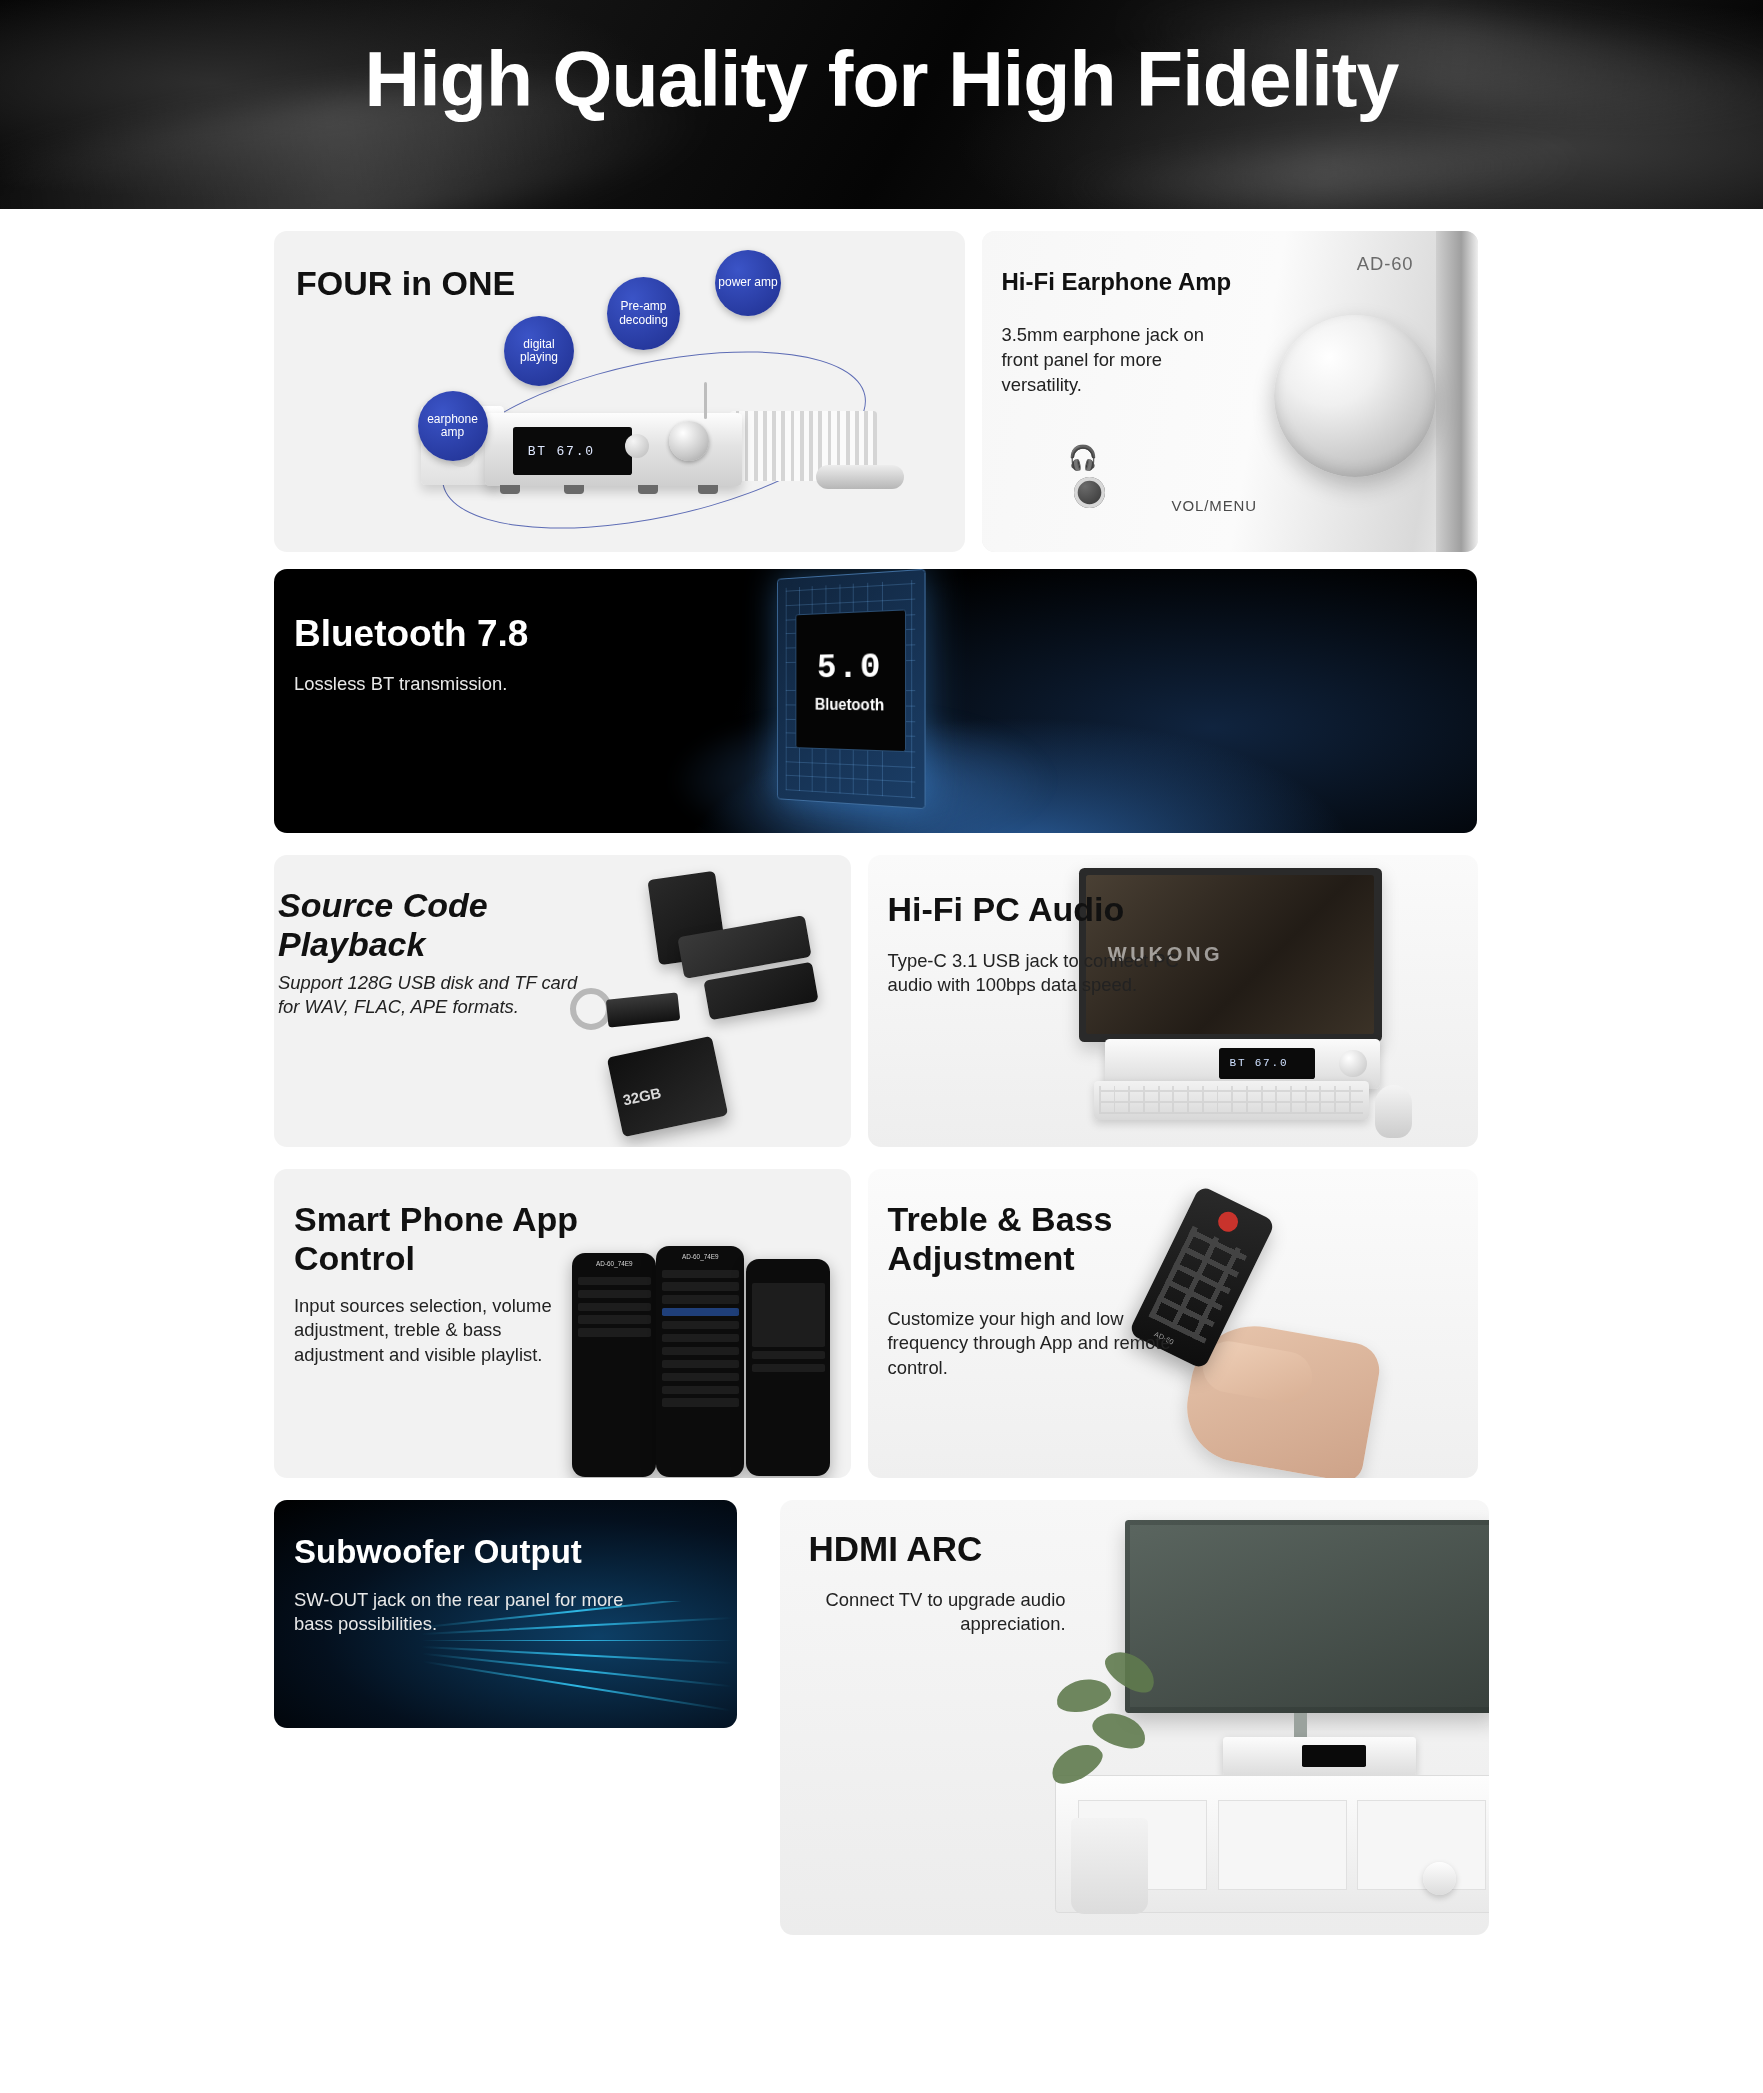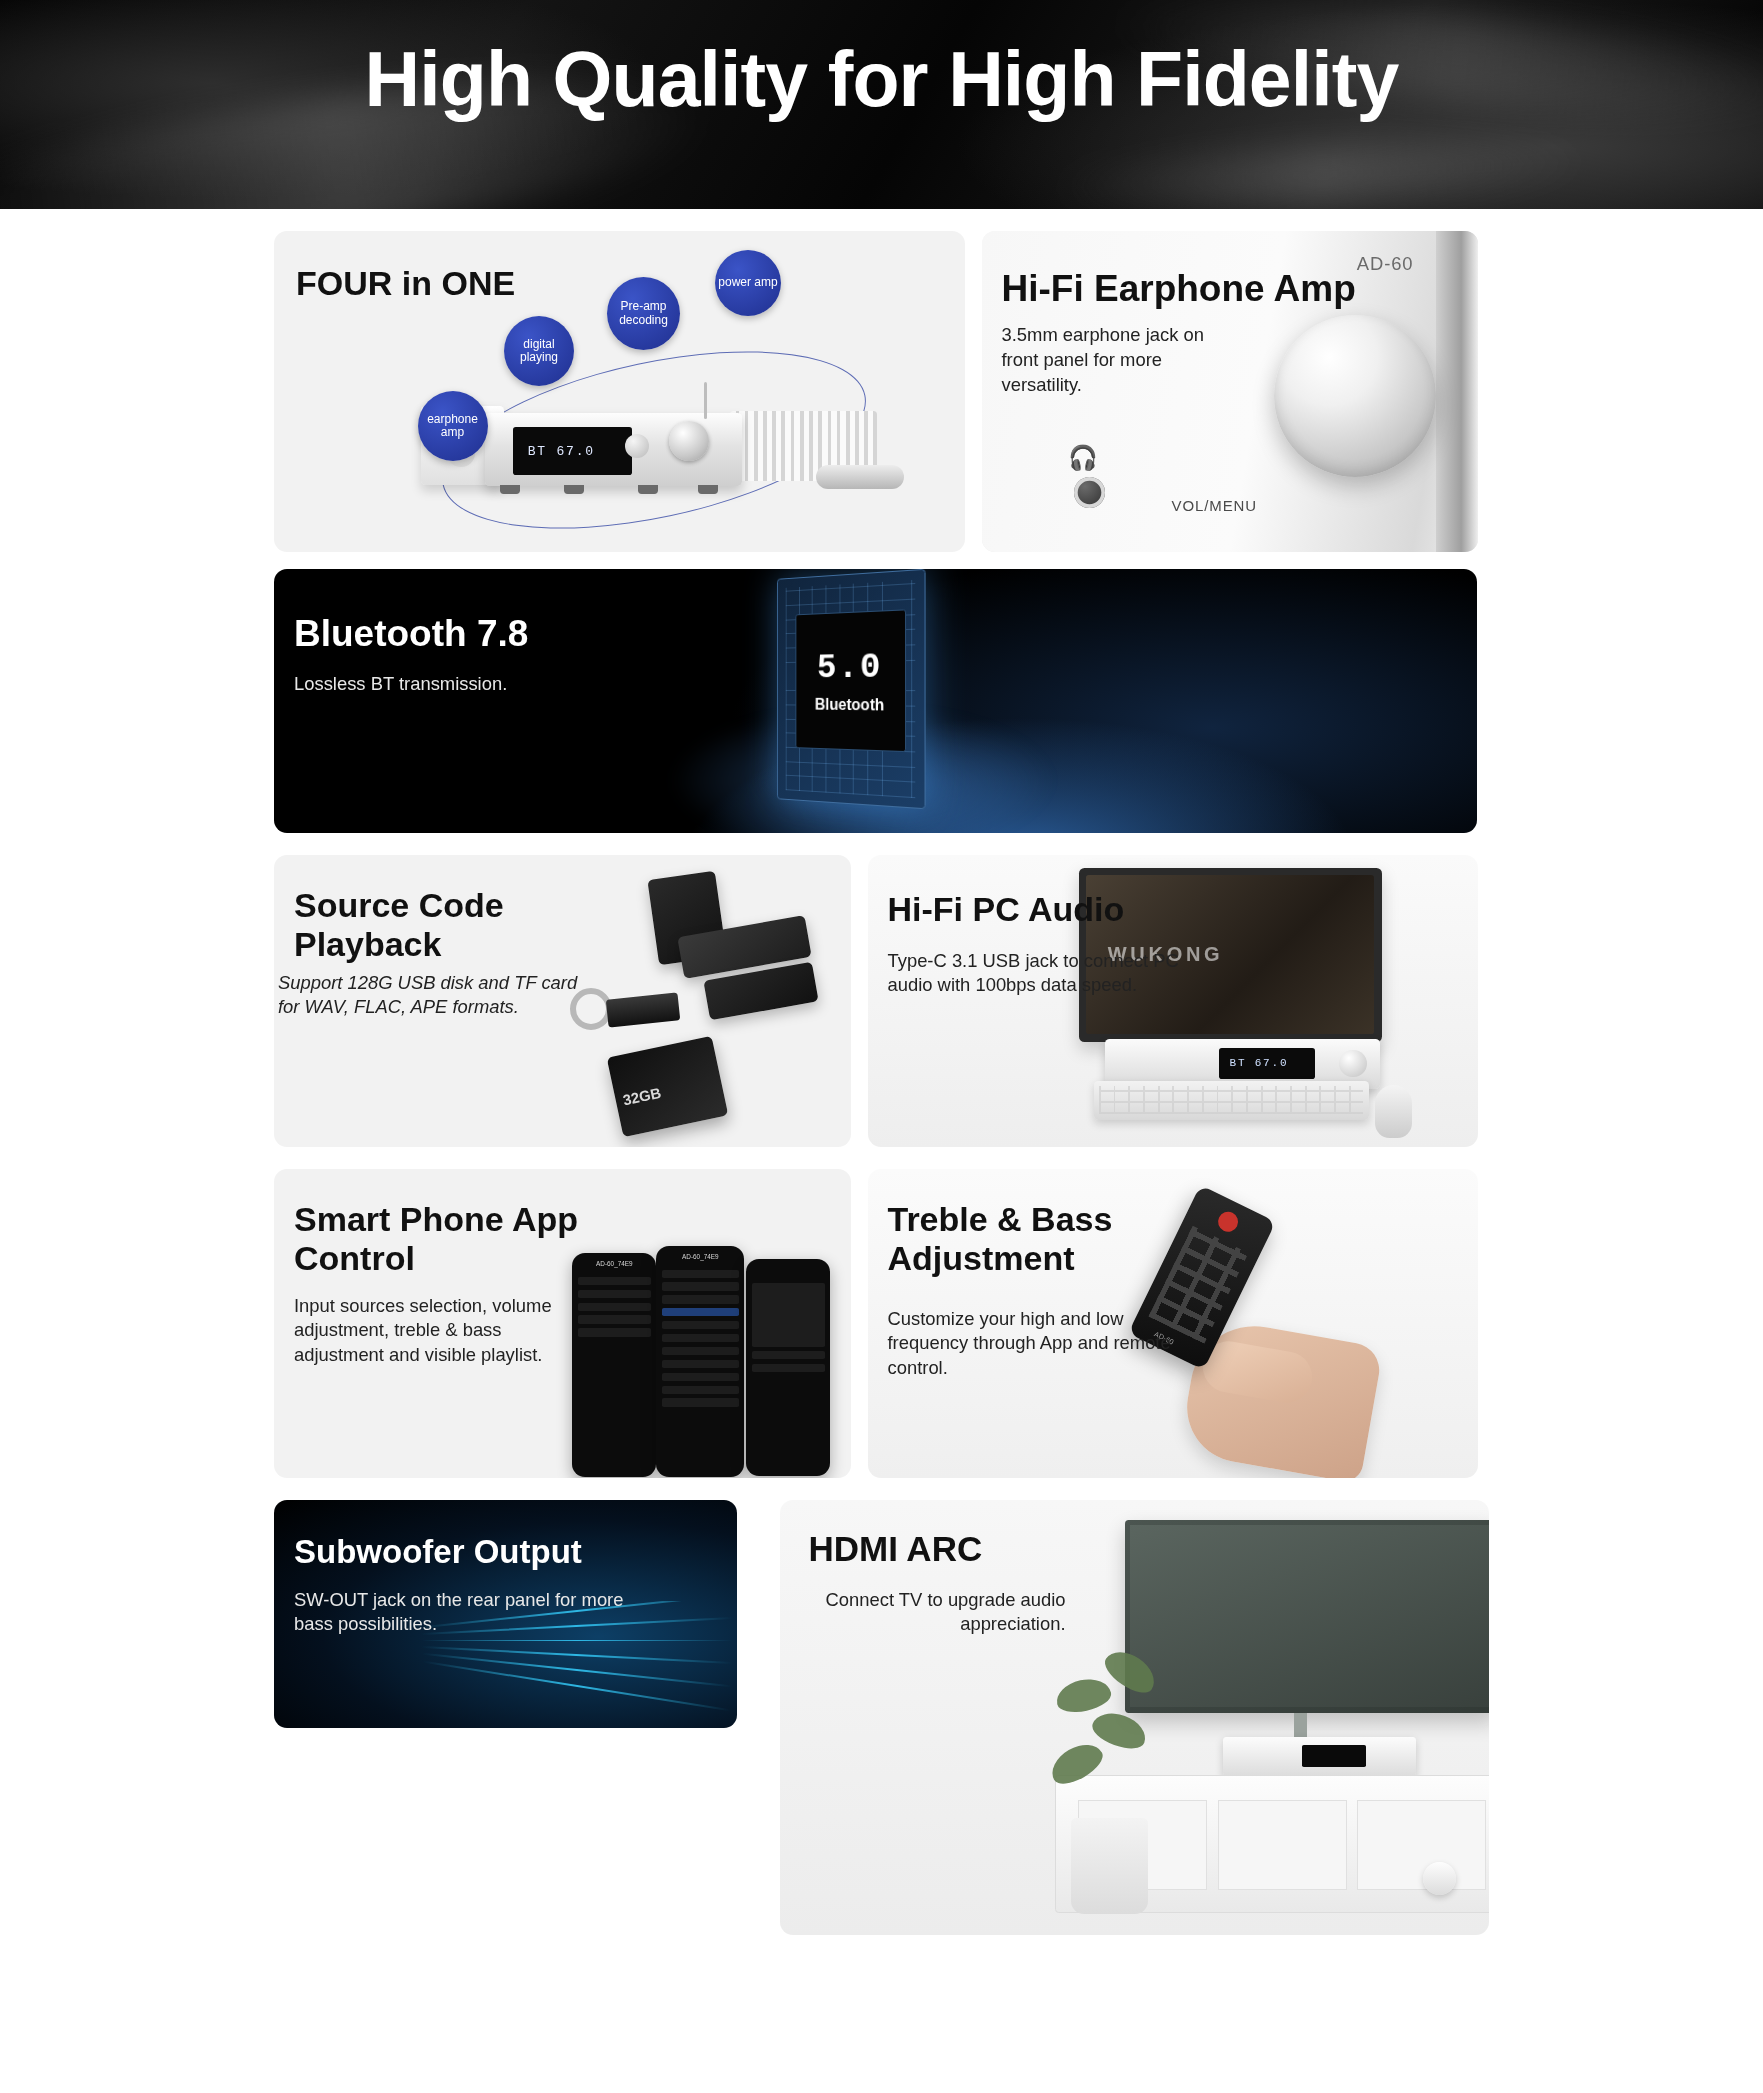--- a/index.html
+++ b/index.html
@@ -115,21 +115,21 @@
     display: flex; align-items: center; justify-content: center;
     box-shadow: 0 2.8px 7.3px rgba(0,0,0,.25); z-index: 5;
   }
   #b-digital { left: 92px; top: 13px; width: 70px; height: 70px; }
   #b-preamp  { left: 195px; top: -26px; width: 73px; height: 73px; }
   #b-power   { left: 303px; top: -53px; width: 66px; height: 66px; }
   #b-earamp  { left: 5.5px;  top: 88px; width: 70px; height: 70px; }
 
   
   #c-earamp { width: 496px; height: 321px; background: linear-gradient(180deg,#f6f6f6 0%, #ebebeb 100%); }
-  #c-earamp h2 { left: 20px; top: 37px; font-size: 37px; }
+  #c-earamp h2 { left: 20px; top: 37px; font-size: 24px; }
   #c-earamp p { left: 20px; top: 92px; width: 239px; }
   .ad60-label { position: absolute; right: 64px; top: 22px; color: #6a6a6a; font-size: 18.4px; letter-spacing: 0.9px; z-index: 4; }
   .face-panel {
     position: absolute; left: 0; top: 0; width: 496px; height: 321px;
     background: linear-gradient(100deg,#f7f7f7 0%, #fbfbfb 55%, #d9d9d9 88%, #f0f0f0 100%);
   }
   .face-edge { position: absolute; right: 0; top: 0; width: 42px; height: 321px; background: linear-gradient(90deg,#cfcfcf,#9f9f9f 60%,#efefef); }
   .big-knob {
     position: absolute; left: 292px; top: 84px; width: 162px; height: 162px; border-radius: 50%;
     background: radial-gradient(circle at 34% 26%, #ffffff 0%, #f0f0f0 30%, #c6c6c6 70%, #a9a9a9 100%);
@@ -170,21 +170,21 @@
     position: absolute; left: 20px; top: 37px; width: 116px; height: 138px;
     background: #050505; border: 0.9px solid #2a4d72; border-radius: 2.8px;
     display: flex; flex-direction: column; align-items: center; justify-content: center; gap: 7.3px;
   }
   .chip-core .ver { color: #fff; font-size: 35px; font-weight: bold; font-family: "Liberation Mono", monospace; letter-spacing: 1.8px; }
   .chip-core .bt { color: #fff; font-size: 15.6px; font-weight: bold; }
   .chip-glow { position: absolute; left: 395px; top: 138px; width: 386px; height: 147px; background: radial-gradient(ellipse at center, rgba(80,160,255,.40), rgba(0,0,0,0) 70%); filter: blur(7.3px); }
 
   
   #c-src { width: 577px; height: 292px; }
-  #c-src h2 { left: 20px; top: 31px; width: 303px; }
+  #c-src h2 { left: 4px; top: 31px; width: 303px; font-style: italic; }
   #c-src p { left: 4px; top: 116px; width: 312px; font-style: italic; }
   .cards-art { position: absolute; right: 14.7px; top: 20px; width: 266px; height: 257px; }
   .mcard { position: absolute; background: linear-gradient(150deg,#2a2a2a,#111); border-radius: 5.5px; box-shadow: 0 5.5px 13px rgba(0,0,0,.25); }
   .mcard.light { background: linear-gradient(150deg,#3a3a3a,#1d1d1d); }
   .sdcard { position: absolute; left: 44px; top: 171px; width: 107px; height: 81px; background: linear-gradient(150deg,#0f0f0f,#2b2b2b); border-radius: 5.5px; transform: rotate(-12deg); box-shadow: 0 7.3px 14.7px rgba(0,0,0,.3); }
   .sdcard .cap { position: absolute; left: 7.3px; top: 37px; color: #d9d9d9; font-size: 14.7px; font-weight: bold; }
   .usbstick { position: absolute; left: 0px; top: 110px; width: 108px; height: 50px; }
   .usbstick .ring { position: absolute; left: 0; top: 3.7px; width: 42px; height: 42px; border: 6.4px solid #b8b8b8; border-radius: 50%; }
   .usbstick .body { position: absolute; left: 37px; top: 11px; width: 72px; height: 27.5px; background: linear-gradient(180deg,#3a3a3a,#111); border-radius: 3.7px; transform: rotate(-6deg); }
 

